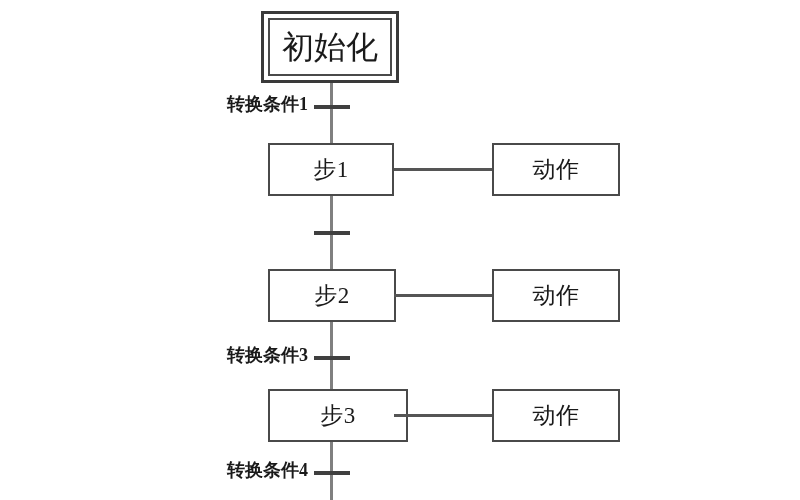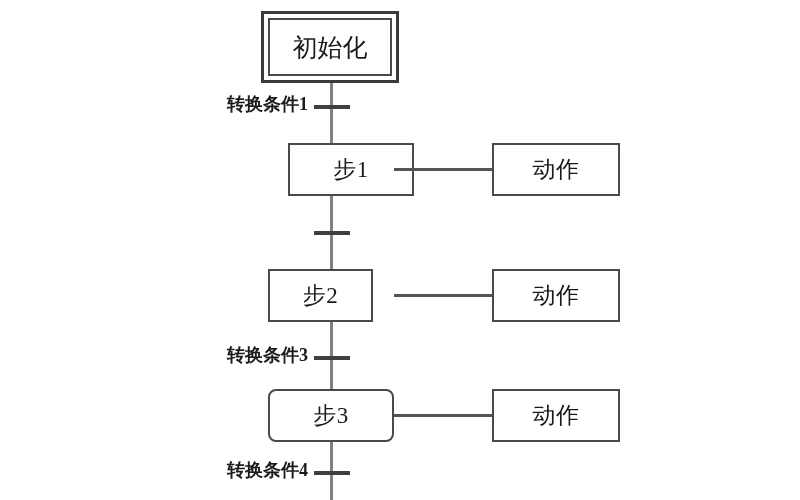--- a/index.html
+++ b/index.html
@@ -45,21 +45,21 @@
   .init-inner {
     position: absolute;
     box-sizing: border-box;
     background: #ffffff;
     border: 2px solid #4a4a4a;
     display: flex;
     align-items: center;
     justify-content: center;
   }
   .init-inner .box-label {
-    font-size: 25px;
+    font-size: 32px;
     color: #1a1a1a;
     line-height: 1;
     white-space: nowrap;
     font-weight: 500;
   }
 
   
   .vline {
     position: absolute;
     width: 3px;
@@ -100,42 +100,42 @@
 
   <div class="init-outer" style="left:261px; top:11px; width:138px; height:72px;">
   </div>
   <div class="init-inner" style="left:268px; top:18px; width:124px; height:58px;">
     <span class="box-label">初始化</span>
   </div>
 
   <div class="cond-label" style="left:148px; top:95px; width:160px;">转换条件1</div>
   <div class="tick" style="left:314px; top:105px; width:36px;"></div>
 
-  <div class="box" style="left:268px; top:143px; width:126px; height:53px;margin-left:20px;">
+  <div class="box" style="left:268px; top:143px; width:126px; height:53px;">
     <span class="box-label">步1</span>
   </div>
   <div class="hline" style="left:394px; top:168px; width:98px;"></div>
   <div class="box" style="left:492px; top:143px; width:128px; height:53px;">
     <span class="box-label">动作</span>
   </div>
 
   <div class="tick" style="left:314px; top:231px; width:36px;"></div>
 
-  <div class="box" style="left:268px; top:269px; width:105px; height:53px;">
+  <div class="box" style="left:268px; top:269px; width:128px; height:53px;">
     <span class="box-label">步2</span>
   </div>
   <div class="hline" style="left:394px; top:294px; width:98px;"></div>
   <div class="box" style="left:492px; top:269px; width:128px; height:53px;">
     <span class="box-label">动作</span>
   </div>
 
   <div class="cond-label" style="left:148px; top:346px; width:160px;">转换条件3</div>
   <div class="tick" style="left:314px; top:356px; width:36px;"></div>
 
-  <div class="box" style="left:268px; top:389px; width:126px; height:53px;border-radius:8px;">
+  <div class="box" style="left:268px; top:389px; width:140px; height:53px;">
     <span class="box-label">步3</span>
   </div>
   <div class="hline" style="left:394px; top:414px; width:98px;"></div>
   <div class="box" style="left:492px; top:389px; width:128px; height:53px;">
     <span class="box-label">动作</span>
   </div>
 
   <div class="cond-label" style="left:148px; top:461px; width:160px;">转换条件4</div>
   <div class="tick" style="left:314px; top:471px; width:36px;"></div>
 

